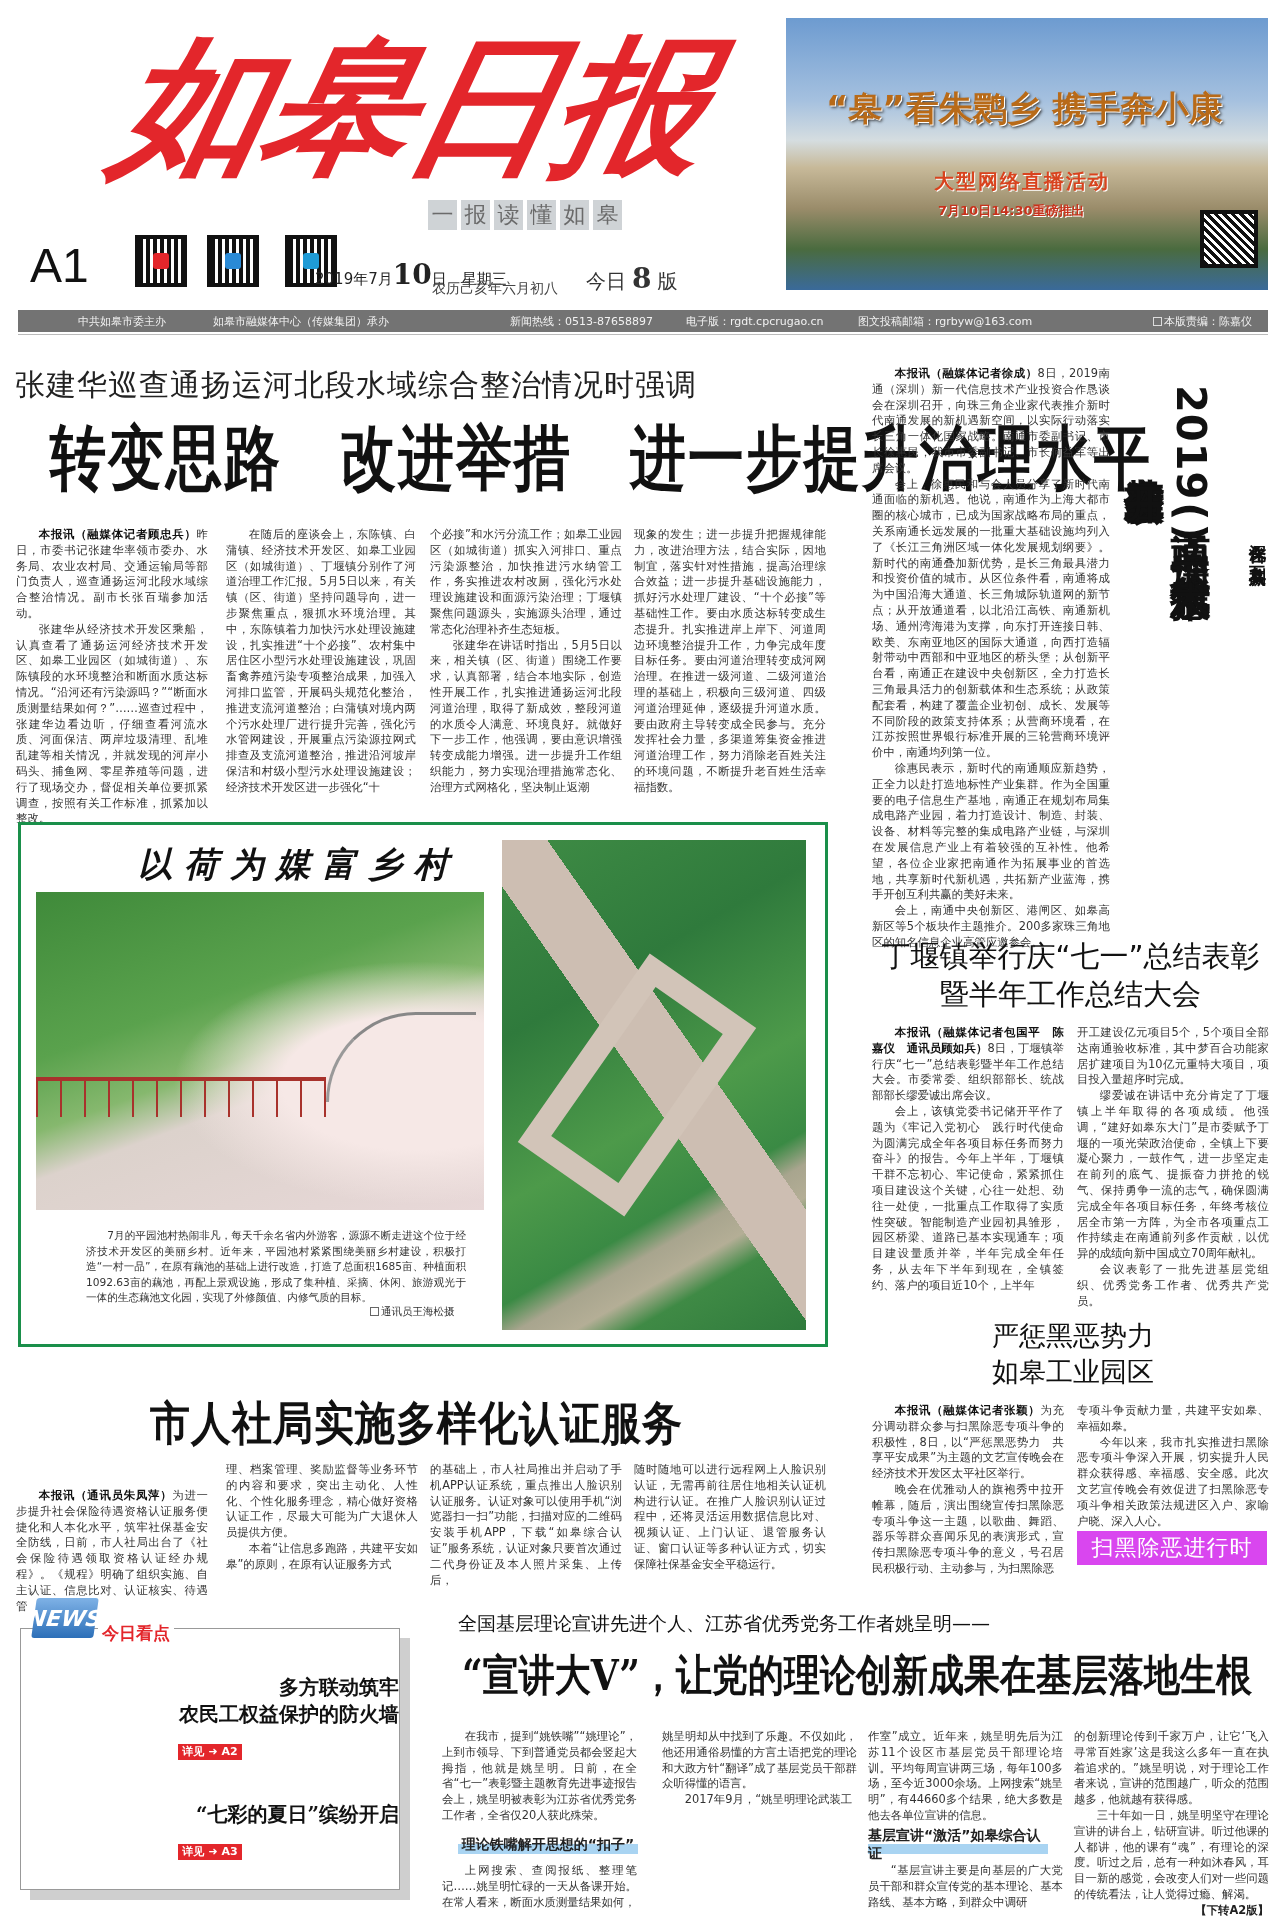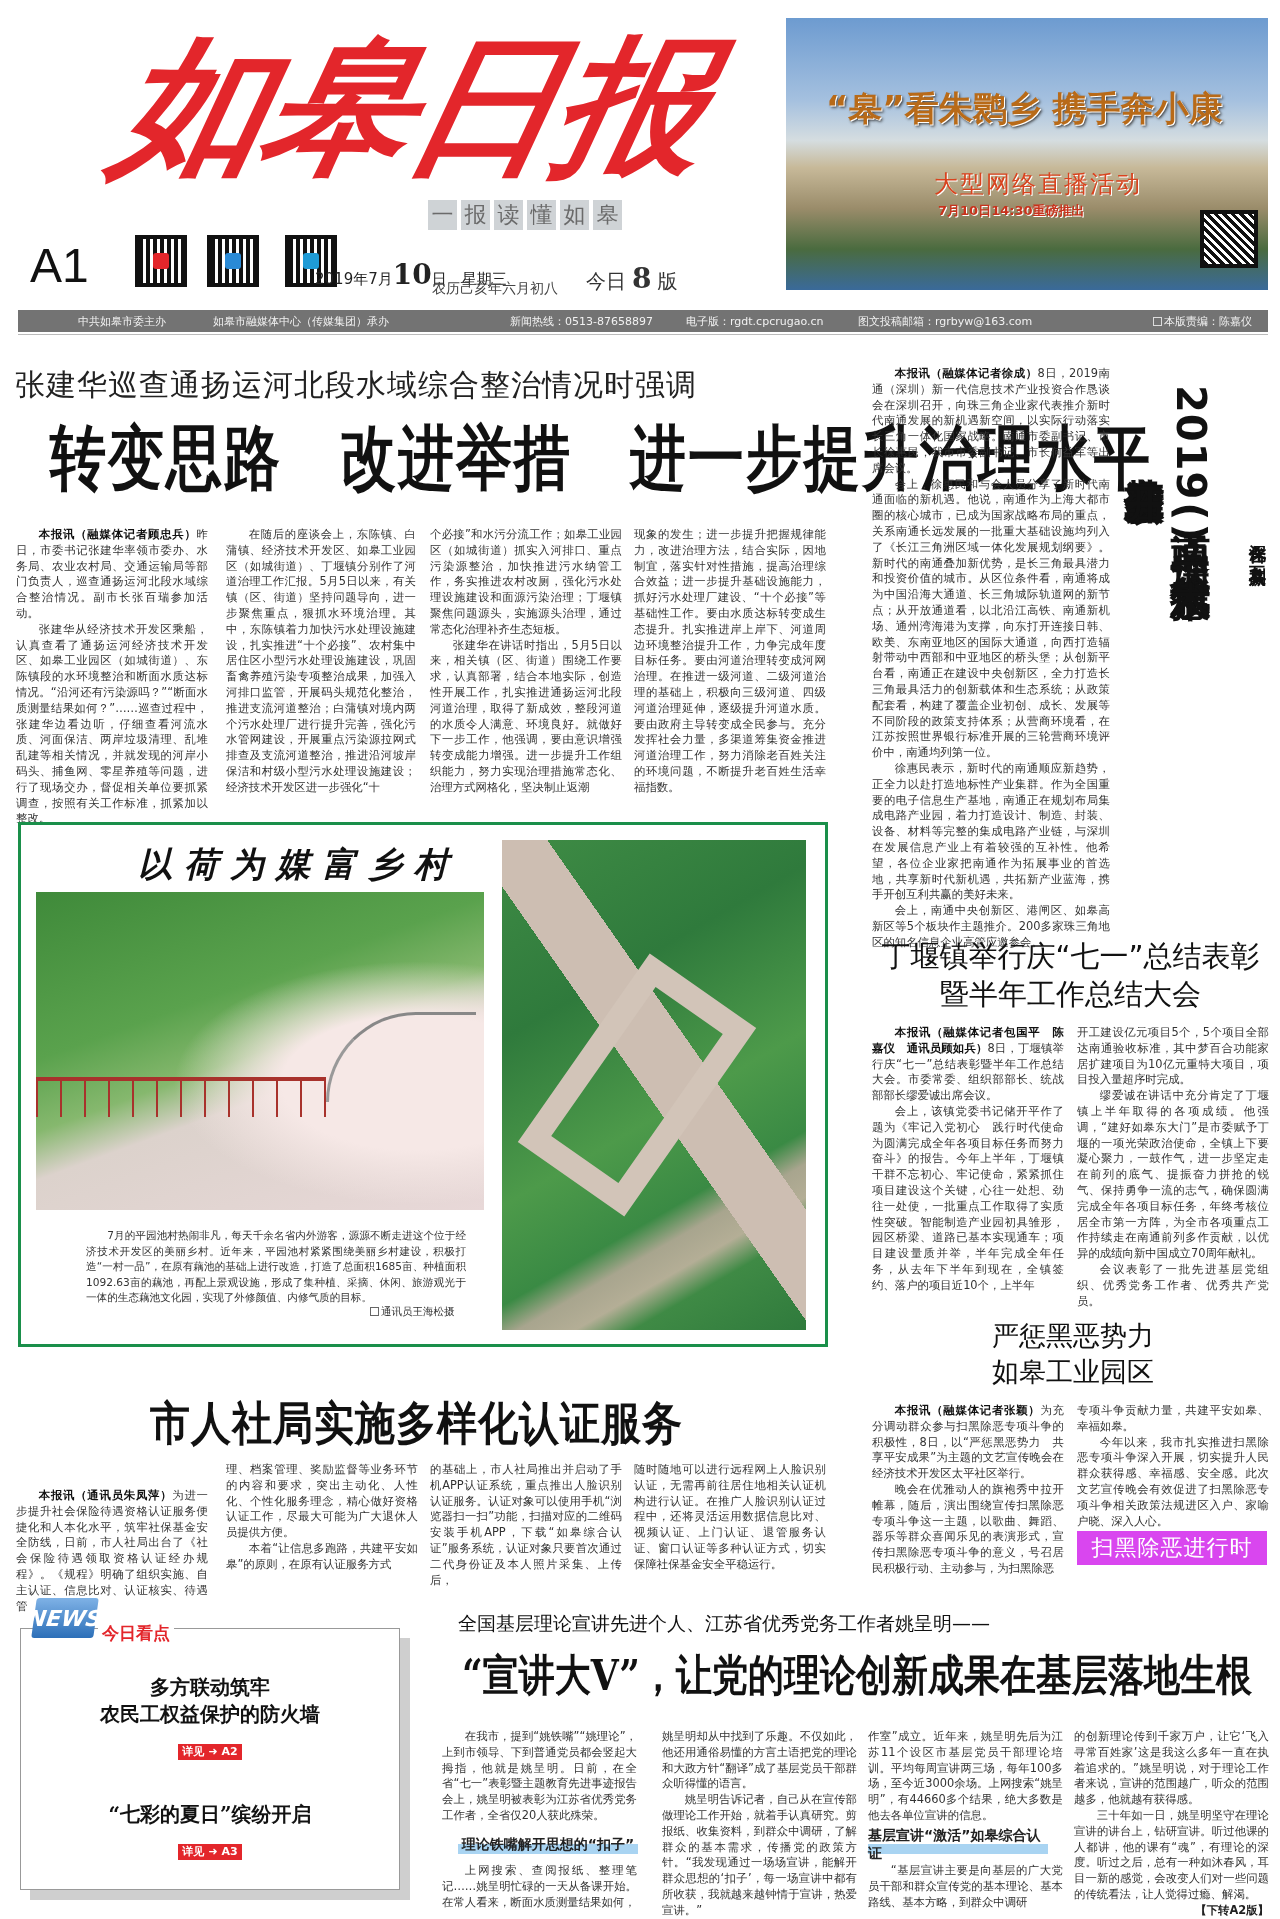--- a/index.html
+++ b/index.html
@@ -15,21 +15,21 @@
 .qr1{left:135px;top:235px}.qr1::after{background:#e3262b}
 .qr2{left:207px;top:235px}.qr2::after{background:#2a8ad6}
 .qr3{left:285px;top:235px}.qr3::after{background:#1f9bd6}
 .date{left:315px;top:258px;font-size:15px;color:#222;white-space:nowrap}
 .date b{font-family:"DejaVu Serif",serif;font-size:28px}
 .lunar{left:432px;top:280px;font-size:14px;color:#444}
 .today{left:586px;top:262px;font-size:20px;color:#333}
 .today b{font-family:"DejaVu Serif",serif;font-size:28px;margin:0 6px}
 .banner{left:786px;top:18px;width:482px;height:272px;overflow:hidden;background:linear-gradient(180deg,#6d9bd0 0%,#a4c0df 30%,#d5dde0 45%,#c7b999 55%,#9a8c6a 70%,#4a6b3f 85%,#3a6a9a 100%)}
 .banner .h{position:absolute;left:40px;top:68px;font-size:34px;font-weight:bold;color:#b86a18;text-shadow:1px 1px 0 #fff,2px 2px 3px #333;white-space:nowrap}
-.banner .s1{position:absolute;left:148px;top:150px;font-size:24px;font-weight:normal;color:#d8431e;text-shadow:1px 1px 0 #fff;letter-spacing:2px}
+.banner .s1{position:absolute;left:148px;top:150px;font-size:20px;font-weight:bold;color:#d8431e;text-shadow:1px 1px 0 #fff;letter-spacing:2px}
 .banner .s2{position:absolute;left:152px;top:184px;font-size:13px;font-weight:bold;color:#c8321c;text-shadow:1px 1px 0 #fff}
 .banner .bqr{position:absolute;right:10px;bottom:22px;width:58px;height:58px;background:repeating-linear-gradient(45deg,#111 0 3px,#fff 3px 6px);border:4px solid #111}
 .infobar{left:18px;top:310px;width:1250px;height:22px;background:#737373;color:#f2f2f2;font-size:11px;display:flex;align-items:center;white-space:nowrap}
 .infobar span{position:absolute}
 .hr{left:18px;top:334px;width:1250px;height:1px;background:#bbb}
 .kicker{left:15px;top:365px;font-size:30px;color:#222;letter-spacing:1px}
 .headline{left:50px;top:412px;font-family:"DejaVu Serif",serif;font-size:56px;font-weight:bold;color:#111;transform:scaleY(1.25);transform-origin:top left;letter-spacing:2px;white-space:nowrap}
 .col{font-size:11.4px;line-height:15.8px;color:#333;text-align:justify}
 .col p{text-indent:2em}
 .col b{color:#111}
@@ -47,21 +47,21 @@
 .caption{left:86px;top:1228px;width:380px;font-size:10.6px;line-height:15.6px;color:#333;text-align:justify}
 .caption p{text-indent:2em}
 .credit{left:370px;top:1305px;font-size:10.5px;color:#333}
 .vtitle{writing-mode:vertical-rl;font-size:40px;font-weight:bold;color:#111;line-height:46px;letter-spacing:1px}
 .h2{font-size:29px;color:#111;text-align:center;line-height:38px;font-weight:500}
 .redbox{left:1077px;top:1531px;width:190px;height:34px;background:#d946ef;color:#fff;font-size:22px;display:flex;align-items:center;justify-content:center;letter-spacing:1px}
 .rsj{left:150px;top:1392px;font-family:"DejaVu Serif",serif;font-size:40px;font-weight:bold;color:#111;transform:scaleY(1.15);transform-origin:top left;letter-spacing:1px}
 .kbox{left:20px;top:1628px;width:380px;height:262px;border:1px solid #999;background:#fff;box-shadow:10px 10px 0 #cfcfcf}
 .news{left:34px;top:1598px;width:62px;height:40px;background:linear-gradient(180deg,#7fb2e6,#2c6fb8);color:#fff;font-weight:bold;font-size:22px;font-style:italic;display:flex;align-items:center;justify-content:center;transform:skewX(-8deg);border-radius:3px}
 .kdt{left:98px;top:1622px;font-size:17px;color:#e3262b;font-weight:bold;background:#fff;padding:0 4px}
-.kitem{font-family:"DejaVu Serif",serif;font-size:20px;font-weight:bold;color:#111;text-align:center;line-height:27px}
+.kitem{font-family:"DejaVu Serif",serif;font-size:20px;font-weight:bold;color:#111;text-align:right;line-height:27px}
 .see{display:inline-flex;align-items:center;height:16px;background:#e3262b;color:#fff;font-size:11px;font-weight:bold;padding:0 4px;gap:4px}
 .yao-k{left:458px;top:1611px;font-size:19px;color:#111}
 .yao-h{left:462px;top:1647px;font-family:"DejaVu Serif",serif;font-size:36px;font-weight:bold;color:#111;transform:scaleY(1.2);transform-origin:top left;white-space:nowrap}
 .sub-hl{position:absolute;height:18px;background:linear-gradient(180deg,transparent 45%,#a9d4f2 45%);font-size:14px;font-weight:bold;color:#222;display:flex;align-items:center;justify-content:center}
 .sq{display:inline-block;width:9px;height:9px;border:1px solid #666;margin-right:2px;vertical-align:-1px}
 </style>
 </head>
 <body>
 
 <div class="abs masthead-title">如皋日报</div>
@@ -208,21 +208,20 @@
 <div class="abs yao-h">“宣讲大V”，让党的理论创新成果在基层落地生根</div>
 <div class="abs col" style="left:442px;top:1729px;width:195px">
   <p>在我市，提到“姚铁嘴”“姚理论”，上到市领导、下到普通党员都会竖起大拇指，他就是姚呈明。日前，在全省“七一”表彰暨主题教育先进事迹报告会上，姚呈明被表彰为江苏省优秀党务工作者，全省仅20人获此殊荣。</p>
 </div>
 <div class="sub-hl" style="left:458px;top:1836px;width:180px">理论铁嘴解开思想的“扣子”</div>
 <div class="abs col" style="left:442px;top:1863px;width:195px">
   <p>上网搜索、查阅报纸、整理笔记……姚呈明忙碌的一天从备课开始。在常人看来，断面水质测量结果如何，</p>
 </div>
 <div class="abs col" style="left:662px;top:1729px;width:195px">
   <p style="text-indent:0">姚呈明却从中找到了乐趣。不仅如此，他还用通俗易懂的方言土语把党的理论和大政方针“翻译”成了基层党员干部群众听得懂的语言。</p>
-  <p>姚呈明告诉记者，自己从在宣传部做理论工作开始，就着手认真研究。剪报纸、收集资料，到群众中调研，了解群众的基本需求，传播党的政策方针。“我发现通过一场场宣讲，能解开群众思想的‘扣子’，每一场宣讲中都有所收获，我就越来越钟情于宣讲，热爱宣讲。”</p>
   <p>2017年9月，“姚呈明理论武装工</p>
 </div>
 <div class="abs col" style="left:868px;top:1729px;width:195px">
   <p style="text-indent:0">作室”成立。近年来，姚呈明先后为江苏11个设区市基层党员干部理论培训。平均每周宣讲两三场，每年100多场，至今近3000余场。上网搜索“姚呈明”，有44660多个结果，绝大多数是他去各单位宣讲的信息。</p>
 </div>
 <div class="sub-hl" style="left:868px;top:1836px;width:180px">基层宣讲“激活”如皋综合认证</div>
 <div class="abs col" style="left:868px;top:1863px;width:195px">
   <p>“基层宣讲主要是向基层的广大党员干部和群众宣传党的基本理论、基本路线、基本方略，到群众中调研</p>
 </div>
 <div class="abs col" style="left:1074px;top:1729px;width:195px">

